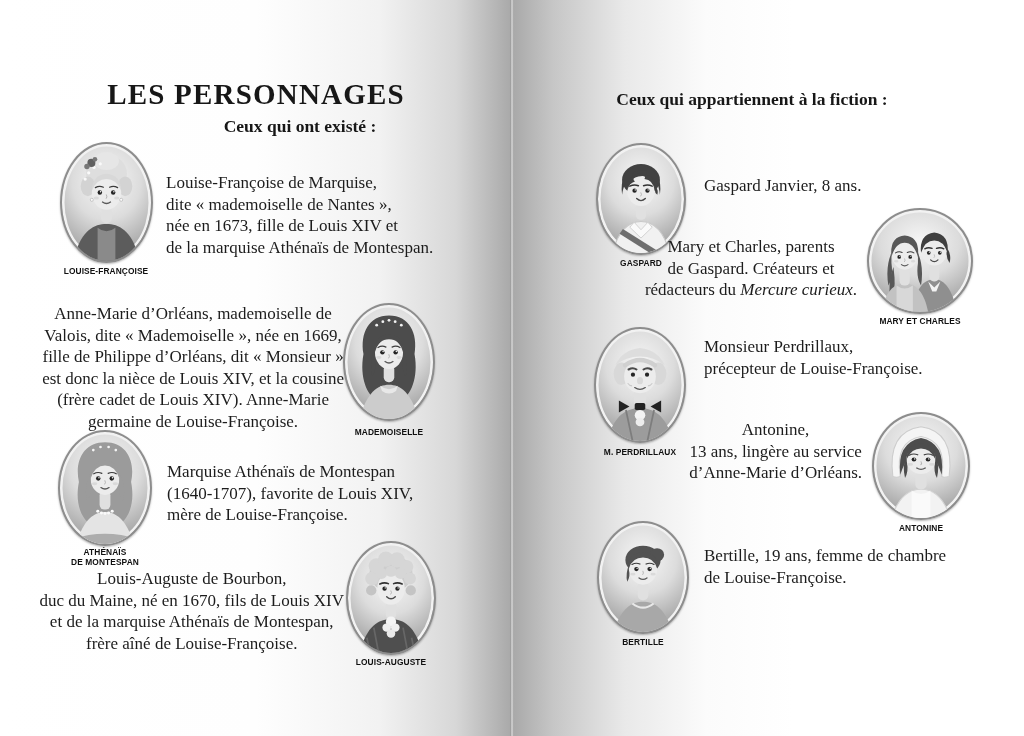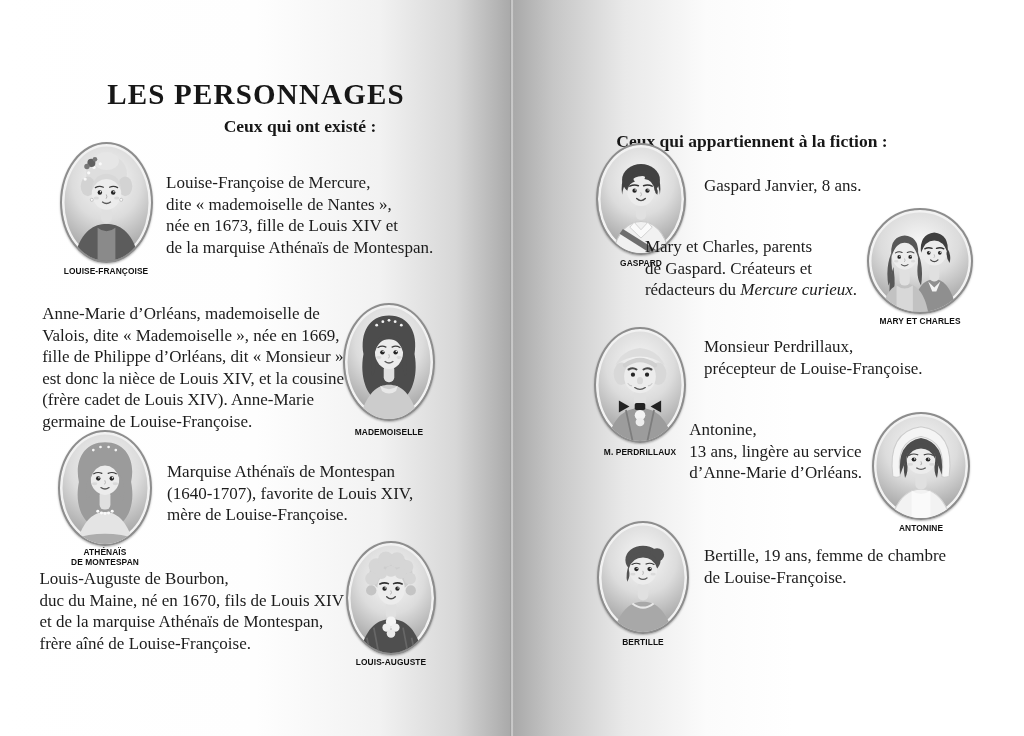--- a/index.html
+++ b/index.html
@@ -9,35 +9,35 @@
   .page-left{left:0;width:512px;
     background:linear-gradient(90deg,#ffffff 0%,#fefefe 50%,#f2f2f2 74%,#d7d7d7 89%,#a8a8a8 100%);}
   .page-right{left:512px;width:512px;
     background:linear-gradient(90deg,#a8a8a8 0%,#c6c6c6 8%,#e9e9e9 22%,#fbfbfb 38%,#ffffff 55%);}
   .gutter-line{position:absolute;left:510px;top:0;width:4px;height:736px;
     background:linear-gradient(90deg,rgba(0,0,0,.16),rgba(255,255,255,.55) 50%,rgba(0,0,0,.08));}
   .page-title{position:absolute;left:0;top:78px;width:512px;margin:0;text-align:center;
     font-size:29px;font-weight:600;letter-spacing:1.2px;color:#171717;}
   .section-heading{position:absolute;margin:0;text-align:center;font-size:17.5px;font-weight:700;color:#171717;}
   .sh-left{left:0;top:116px;width:512px;padding-left:44px;}
-  .sh-right{left:512px;top:89px;width:480px;margin-top:42px;}
+  .sh-right{left:512px;top:89px;width:480px;}
   .portrait{position:absolute;margin:0;}
   .oval{position:absolute;left:0;top:0;right:0;bottom:0;border-radius:50%;overflow:hidden;
     background:radial-gradient(ellipse 70% 60% at 50% 32%,#f7f7f7 0%,#dcdcdc 55%,#acacac 100%);
     border:2px solid #8d8d8d;
     box-shadow:inset 0 0 0 2.5px #f2f2f2, 0 1px 2px rgba(0,0,0,.28);}
   .oval svg{position:absolute;left:0;top:0;width:100%;height:100%;display:block;}
   .caption{position:absolute;text-align:center;font-family:"Liberation Sans",sans-serif;
     font-weight:700;font-size:9.5px;line-height:10px;letter-spacing:.1px;color:#101010;
     transform:scaleX(.88);}
   .caption .line{white-space:nowrap;}
   .desc{position:absolute;font-size:17px;line-height:21.5px;color:#1c1c1c;}
   .desc .line{white-space:nowrap;}
   .a-left{text-align:left;}
-  .a-right{text-align:left;}
+  .a-right{text-align:center;}
   .desc em{font-style:italic;}
 </style>
 </head>
 <body>
 
 <svg width="0" height="0" style="position:absolute" aria-hidden="true">
   <defs>
     <g id="face-f">
       <path d="M37.5,48.5 Q42,45.8 46.5,48" stroke="#3c3c3c" stroke-width="1.4" fill="none" stroke-linecap="round"></path>
       <path d="M53.5,48 Q58,45.8 62.5,48.5" stroke="#3c3c3c" stroke-width="1.4" fill="none" stroke-linecap="round"></path>
@@ -94,21 +94,21 @@
         <circle cx="33.5" cy="62" r="1.7" fill="#fbfbfb" stroke="#9a9a9a" stroke-width="0.5"></circle>
         <circle cx="66.5" cy="62" r="1.7" fill="#fbfbfb" stroke="#9a9a9a" stroke-width="0.5"></circle>
         <use href="#face-f"></use>
       </svg>
     </div>
   </figure>
   <div class="caption" style="left:26px;top:266px;width:160px">
       <div class="line">LOUISE-FRANÇOISE</div>
     </div>
   <div class="desc a-left" style="left:166px;top:172px">
-      <div class="line">Louise-Françoise de Mercure,</div>
+      <div class="line">Louise-Françoise de Marquise,</div>
       <div class="line">dite « mademoiselle de Nantes »,</div>
       <div class="line">née en 1673, fille de Louis XIV et</div>
       <div class="line">de la marquise Athénaïs de Montespan.</div>
     </div>
 
   <div class="desc a-right" style="right:680px;top:303px">
       <div class="line">Anne-Marie d’Orléans, mademoiselle de</div>
       <div class="line">Valois, dite « Mademoiselle », née en 1669,</div>
       <div class="line">fille de Philippe d’Orléans, dit « Monsieur »</div>
       <div class="line">est donc la nièce de Louis XIV, et la cousine</div>

